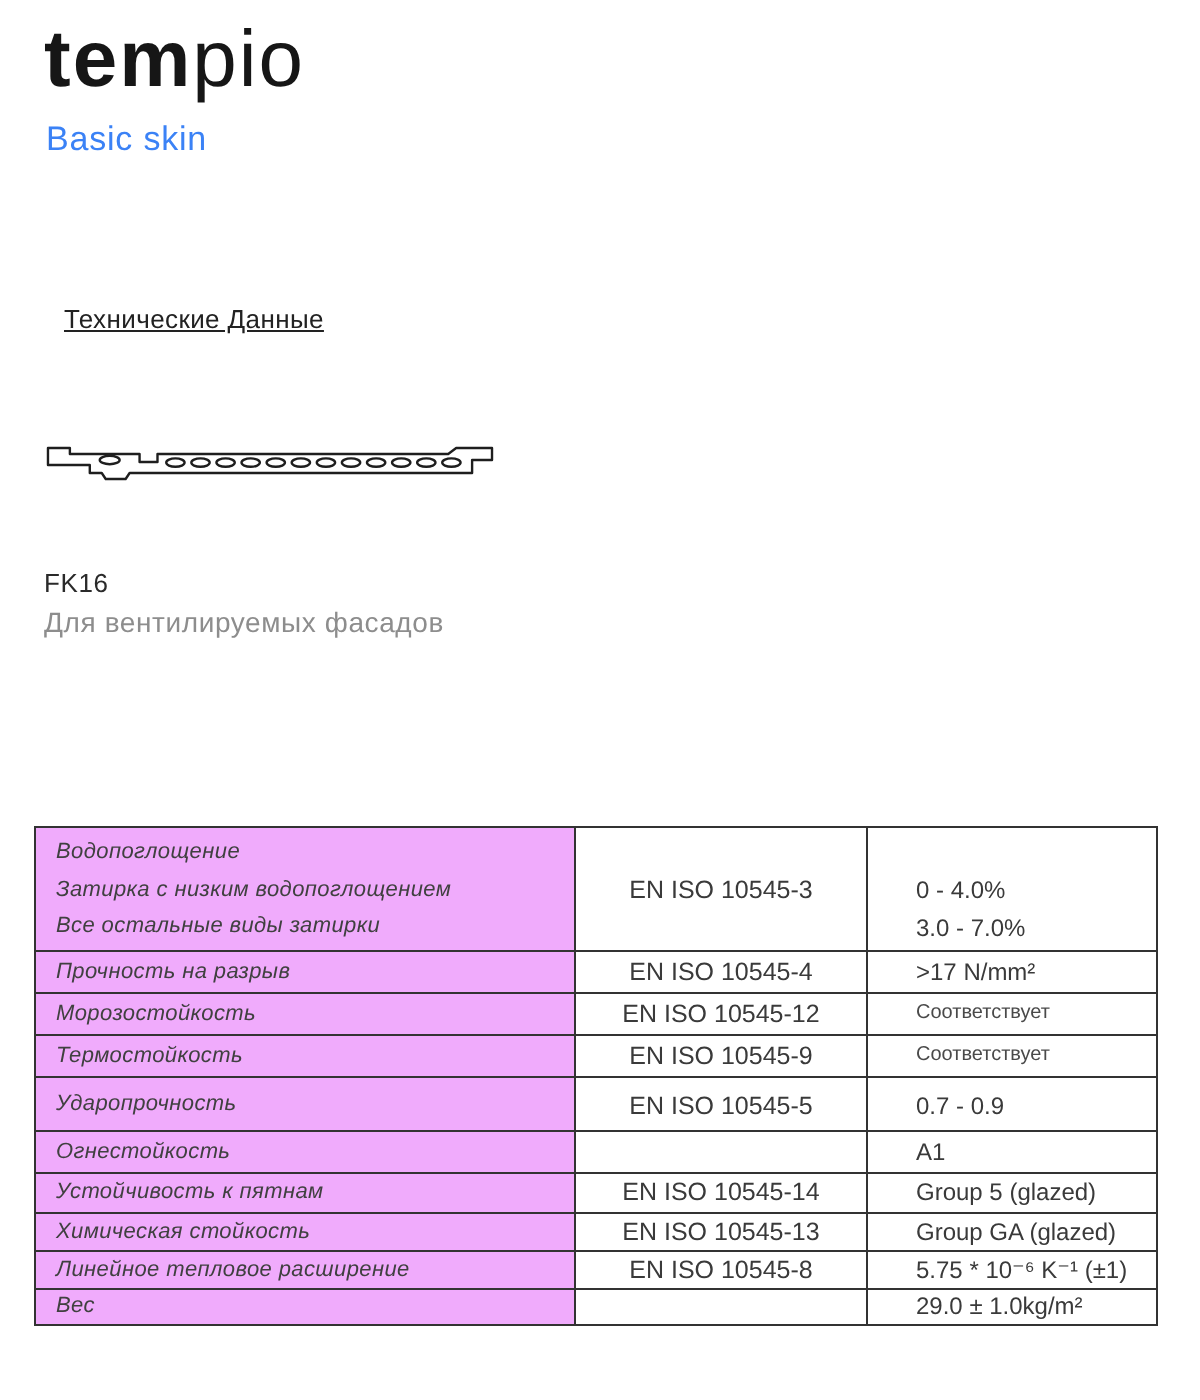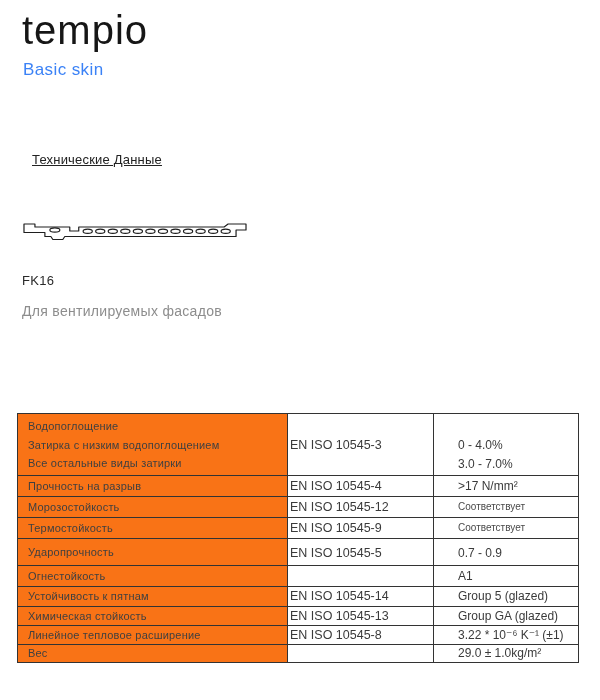--- a/index.html
+++ b/index.html
@@ -8,62 +8,63 @@
     background:#ffffff;
     font-family:"Liberation Sans","DejaVu Sans",sans-serif;
     color:#3c3c3c;
     position:relative;
     overflow:hidden;
   }
   .logo{
     position:absolute;left:22px;top:8px;
     font-size:40px;line-height:44px;color:#161616;letter-spacing:1px;
   }
-  .logo .bold{font-weight:400;margin-top:48px;}
+  .logo .bold{font-weight:700;margin-top:48px;}
   .logo .light{font-weight:400;}
   .subtitle{
     position:absolute;left:23px;top:60px;
     font-size:17px;color:#3b82f6;letter-spacing:0.4px;
   }
   .heading{
     position:absolute;left:32px;top:152px;
     font-size:13px;color:#222222;text-decoration:underline;
     letter-spacing:0.2px;
   }
   .drawing{
     position:absolute;left:21px;top:220px;width:227px;height:22px;
   }
   .product-code{
-    position:absolute;left:22px;top:273px;
+    position:absolute;left:22px;top:284px;
     font-size:13px;color:#2a2a2a;letter-spacing:0.3px;
   }
   .product-desc{
     position:absolute;left:22px;top:303px;
     font-size:14px;color:#8d8d8d;letter-spacing:0.3px;
   }
   table.tech{
     position:absolute;left:17px;top:413px;
     width:561px;
     border-collapse:collapse;
     table-layout:fixed;
   }
   table.tech td{
     border:1.5px solid #333333;
     vertical-align:middle;
     overflow:hidden;
   }
   td.prop{
-    background:#f97316;
+    background:#f0abfc;
     font-size:11px;
     color:#404040;
     padding:2px 4px 2px 10px;
     letter-spacing:0.2px;
+    font-style:italic;
   }
   td.std{
-    text-align:left;
+    text-align:center;
     font-size:12.5px;
     color:#3a3a3a;
     padding:1px 2px;
   }
   td.val{
     text-align:left;
     font-size:12px;
     color:#3a3a3a;
     padding:1px 2px 1px 24px;
   }
@@ -153,21 +154,21 @@
       <td class="val">Group 5 (glazed)</td>
     </tr>
     <tr style="height:19px">
       <td class="prop">Химическая стойкость</td>
       <td class="std">EN ISO 10545-13</td>
       <td class="val">Group GA (glazed)</td>
     </tr>
     <tr style="height:19px">
       <td class="prop">Линейное тепловое расширение</td>
       <td class="std">EN ISO 10545-8</td>
-      <td class="val">3.22 * 10⁻⁶ K⁻¹ (±1)</td>
+      <td class="val">5.75 * 10⁻⁶ K⁻¹ (±1)</td>
     </tr>
     <tr style="height:18px">
       <td class="prop">Вес</td>
       <td class="std"></td>
       <td class="val">29.0 ± 1.0kg/m²</td>
     </tr>
   </tbody>
 </table>
 
 </body></html>

